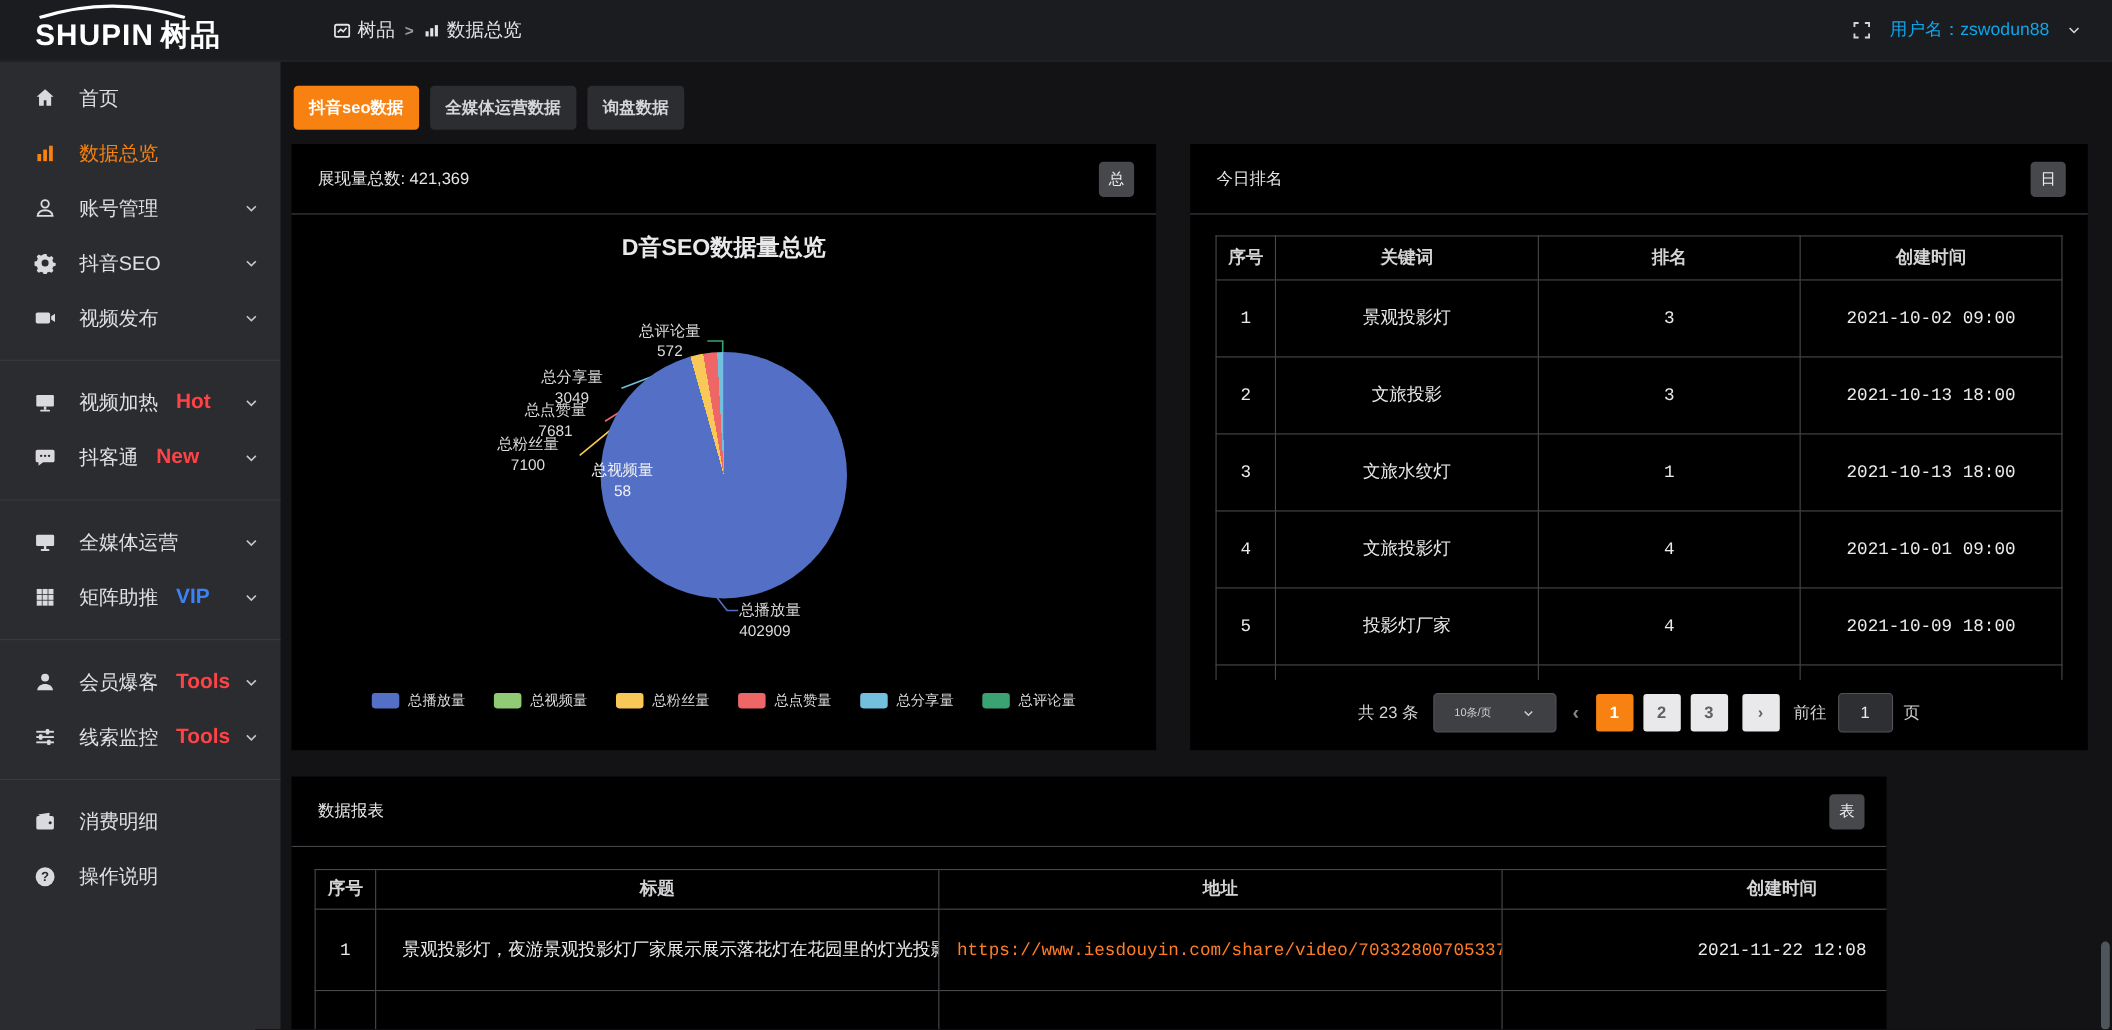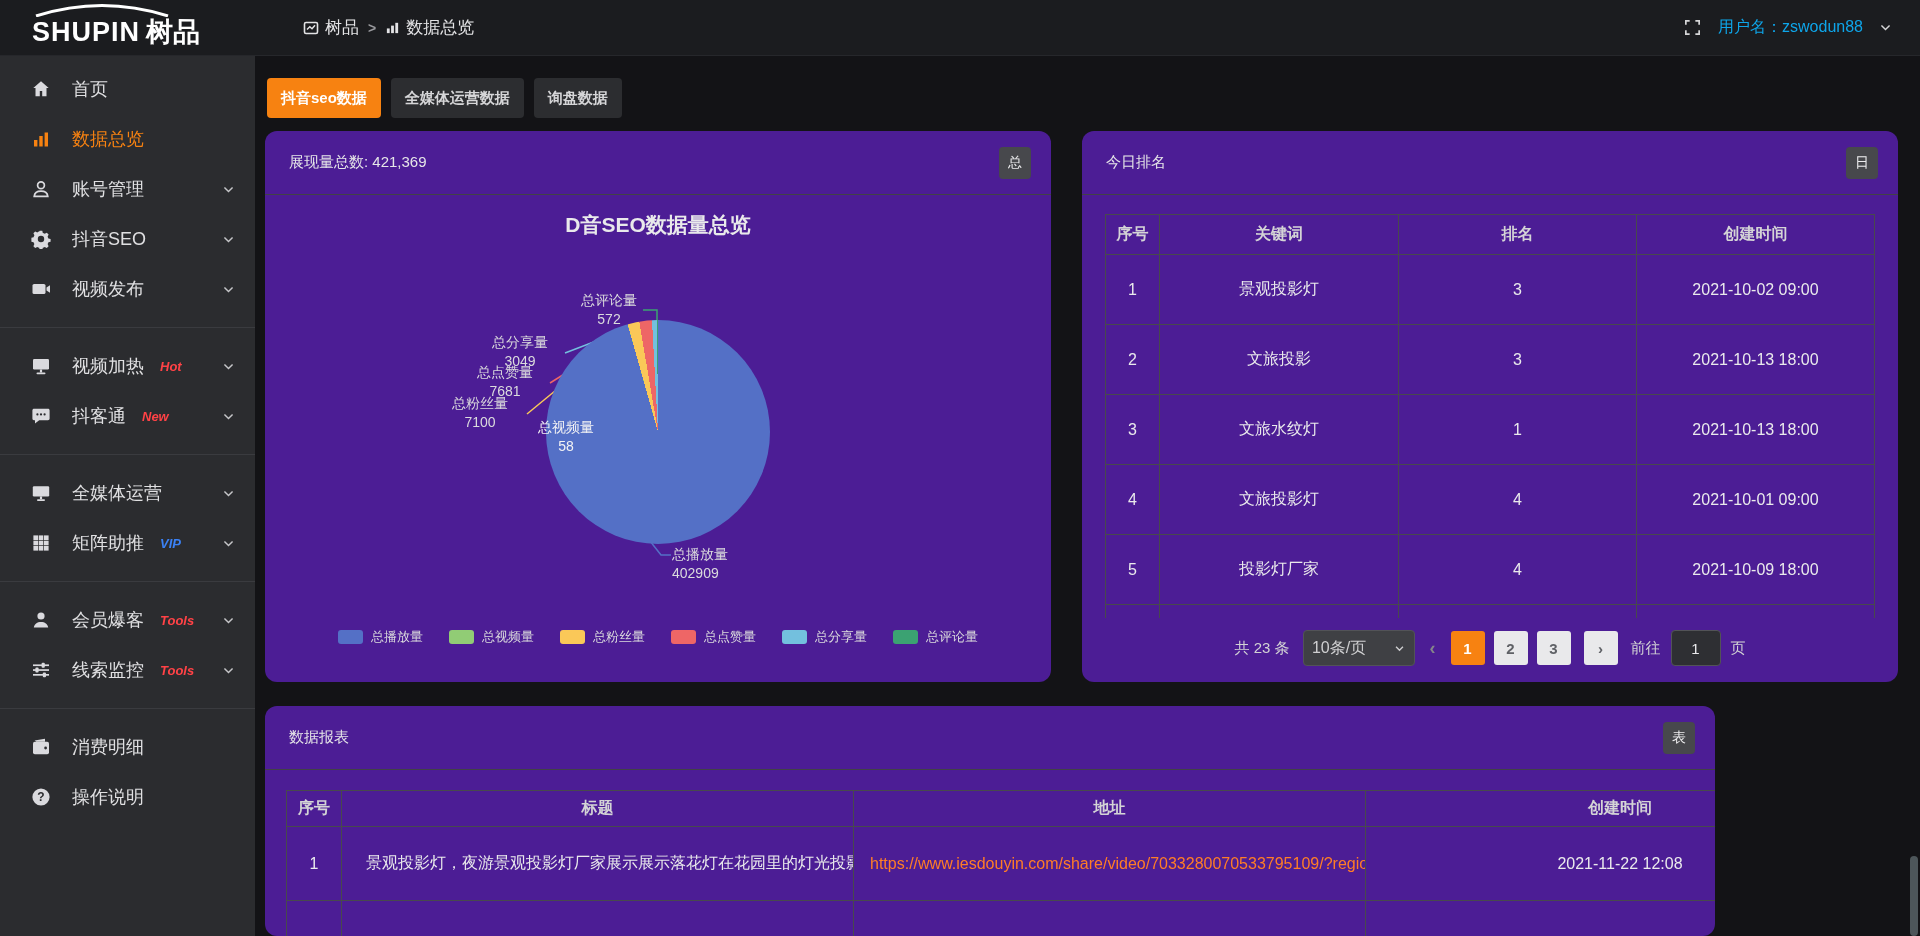--- a/index.html
+++ b/index.html
@@ -17,35 +17,35 @@
   .crumb { display:flex; align-items:center; gap:6px; }
   .crumb-sep { color:#9a9a9e; font-size:14px; font-weight:bold; }
   .topbar-right { margin-left:auto; margin-right:28px; display:flex; align-items:center; gap:16px; font-size:16px; color:#0ea5e9; }
   .icon-btn { display:flex; align-items:center; color:#d5d5d7; }
 
   
   .sidebar { position:absolute; top:56px; left:0; width:255px; bottom:0; background:#2b2c2f; z-index:10; padding-top:8px; }
   .side-item { height:50px; display:flex; align-items:center; padding:0 20px 0 30px; font-size:18px; color:#e0e0e2; cursor:pointer; }
   .side-item .s-icon { width:22px; height:22px; margin-right:20px; color:#dadade; display:flex; align-items:center; justify-content:center; flex:0 0 auto; }
   .side-item .s-label { white-space:nowrap; }
-  .side-item .s-badge { margin-left:16px; font-size:13px; font-weight:bold; font-style:italic; }
+  .side-item .s-badge { margin-left:16px; font-size:19px; font-weight:bold; }
   .badge-red { color:#ff4246; }
   .badge-orange { color:#3b82f6;text-align:center; }
   .side-item .s-chev { margin-left:auto; color:#c6c6c9; display:flex; }
   .side-item.active { color:#f78211; }
   .side-item.active .s-icon { color:#f78211; }
   .side-divider { height:1px; background:#3a3b3f; margin:13px 0; }
 
   
   .main { position:absolute; left:255px; top:56px; right:0; bottom:0; background:#131316; overflow:hidden; }
   .tabs { position:absolute; left:12px; top:22px; display:flex; gap:10px; }
   .tab { height:40px; padding:12px 14px; border-radius:4px; background:#2c2d30; color:#d6d6d8; font-size:15px; font-weight:bold; display:flex; align-items:center; cursor:pointer; }
   .tab.active { background:#f78211; color:#ffffff; }
 
-  .panel { position:absolute; background:#4c1d95; border-radius:12px; }
+  .panel { position:absolute; background:#000000; border-radius:0; }
   .panel-hd { height:64px; border-bottom:1px solid #424346; display:flex; align-items:center; padding:0 24px; font-size:15px; color:#e6e6e8; }
   .corner-btn { position:absolute; right:20px; top:16px; width:32px; height:32px; background:#47484c; border-radius:4px; color:#ececee; font-size:14px; display:flex; align-items:center; justify-content:center; cursor:pointer; }
 
   #overview-panel { left:10px; top:75px; width:786px; height:551px; }
   #rank-panel { left:827px; top:75px; width:816px; height:551px; }
   #report-panel { left:10px; top:650px; width:1450px; height:230px; overflow:hidden; }
 
   
   .pie-title { position:absolute; top:80px; left:0; right:0; text-align:center; font-size:21px; font-weight:bold; color:#e9e9eb; }
   .pie { position:absolute; left:281px; top:189px; width:224px; height:224px; border-radius:50%; }
@@ -55,37 +55,37 @@
   .pl-shares   { left:210px; top:202px; width:90px; }
   .pl-likes    { left:195px; top:232px; width:90px; }
   .pl-fans     { left:170px; top:263px; width:90px; }
   .pl-video    { left:256px; top:287px; width:90px; color:#f2f2f4; }
   .pl-playback { left:407px; top:414px; width:110px; text-align:left; }
   .legend { position:absolute; left:0; right:0; bottom:36px; display:flex; justify-content:center; align-items:center; gap:26px; }
   .legend-item { display:flex; align-items:center; gap:8px; font-size:13px; color:#dbdbdd; cursor:pointer; }
   .legend-swatch { width:25px; height:14px; border-radius:3px; }
 
   
-  table { border-collapse:collapse; table-layout:fixed; }
+  table { border-collapse:collapse; table-layout:fixed;font-family:Liberation Mono, monospace; }
   th, td { border:1px solid #48494d; text-align:center; overflow:hidden; }
   th { height:40px; font-size:16px; font-weight:bold; color:#d4d4d6; }
   .rank-table { position:absolute; left:23px; top:83px; width:769px; }
   .rank-table td { height:70px; font-size:16px; color:#eaeaec; }
   tr.partial td { height:13px; border-bottom:none; }
 
   .report-table { position:absolute; left:21px; top:84px; width:1588px; }
   .report-table th { height:36px; }
   .report-table td { height:74px; font-size:16px; color:#eaeaec; }
   .report-table td.cell-left { text-align:left; padding:0 16px 0 24px; white-space:nowrap; }
   .report-table td.cell-url { color:#ff7d26; text-align:left; padding:0 16px; white-space:nowrap; }
   tr.partial2 td { height:60px; border-bottom:none; }
 
   
   .pagination { position:absolute; bottom:16px; left:0; right:0; display:flex; align-items:center; justify-content:center; gap:13px; font-size:15px; color:#d2d2d4; }
-  .page-size-select { width:112px; height:36px; background:#3f4044; border:1px solid #525357; border-radius:4px; display:flex; align-items:center; justify-content:center; gap:28px; font-size:16px; color:#cfcfd1; cursor:pointer; }
+  .page-size-select { width:112px; height:36px; background:#3f4044; border:1px solid #525357; border-radius:4px; display:flex; align-items:center; justify-content:center; gap:28px; font-size:10px; color:#cfcfd1; cursor:pointer; }
   .pg-prev { color:#85868a; font-size:18px; font-weight:bold; padding:0 2px; cursor:default; }
   .pg-pages { display:flex; gap:9px; }
   .pg-btn { min-width:34px; height:34px; border-radius:3px; background:#e9e9eb; color:#5f6166; display:flex; align-items:center; justify-content:center; font-weight:bold; font-size:15px; cursor:pointer; }
   .pg-btn.active { background:#f78211; color:#ffffff; }
   .goto-wrap { display:flex; align-items:center; gap:10px; }
   .goto-input { width:50px; height:36px; background:#2e2f33; border:1px solid #525357; border-radius:4px; color:#eaeaec; text-align:center; font-size:15px; font-family:inherit; }
 
   .scroll-thumb { position:absolute; right:2px; bottom:0; width:8px; height:80px; background:#4d565a; border-radius:4px; z-index:40; }
 </style>
 </head>

